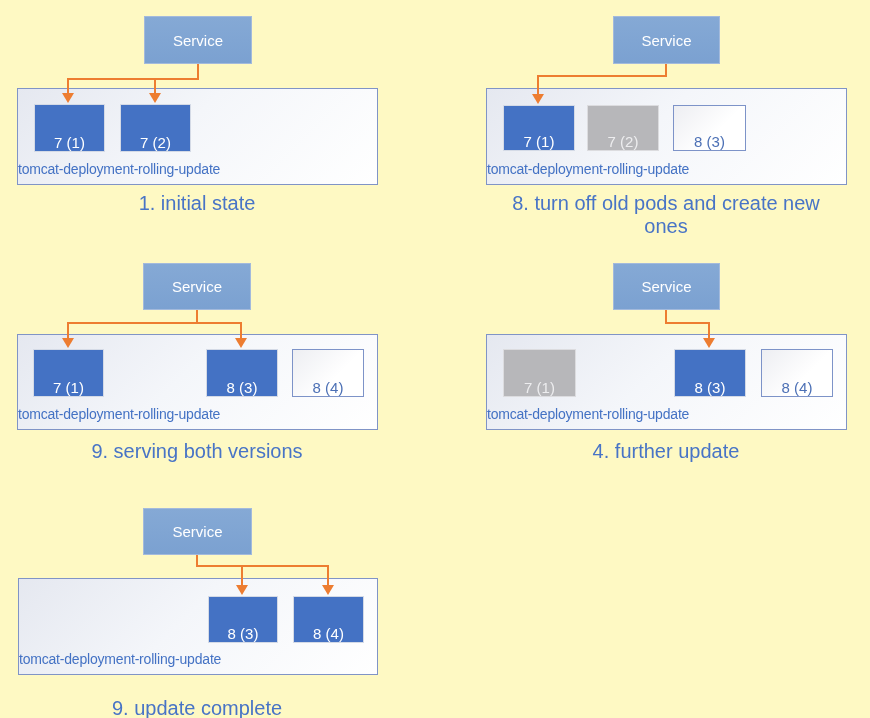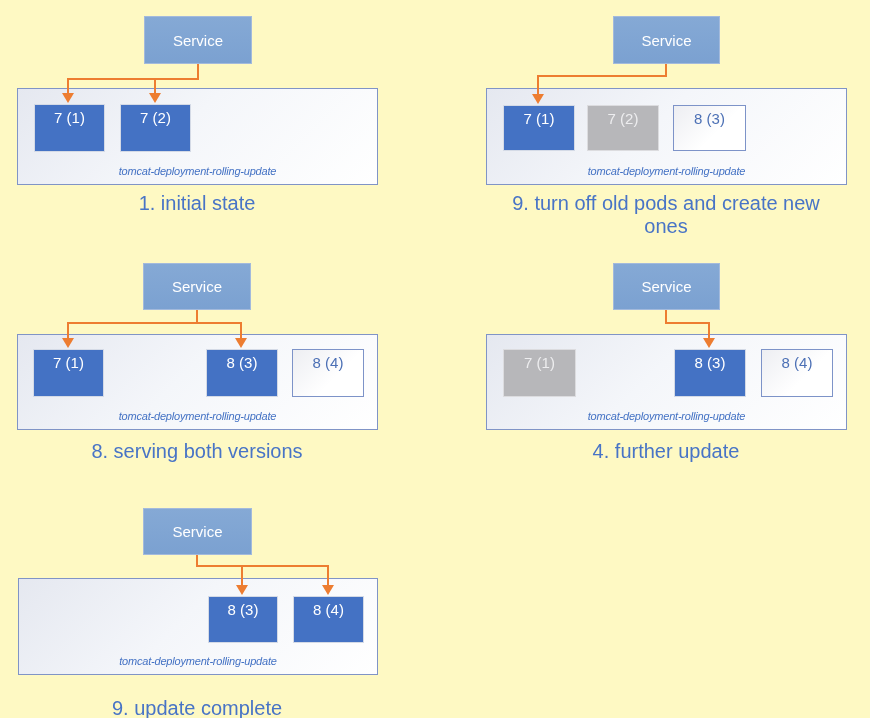--- a/index.html
+++ b/index.html
@@ -18,25 +18,25 @@
   .arrows path.line { stroke:#ed7d31; stroke-width:2; fill:none; }
   .arrows path.head { fill:#ed7d31; stroke:none; }
   .deployment {
     position:absolute;
     border:1.5px solid #8094c6;
     background:linear-gradient(135deg,#e5e8f0 0%,#f4f6fa 45%,#ffffff 100%);
     z-index:1;
   }
   .deployment-label {
     position:absolute; left:0; right:0; bottom:7px;
-    text-align:center; color:#4472c4; font-size:11px; letter-spacing:-0.2px;font-style:italic;
+    color:#4472c4; font-size:14px; letter-spacing:-0.2px;
   }
   .pod {
     position:absolute; z-index:2;
-    display:flex; align-items:flex-start; justify-content:center;
+    display:flex; align-items:flex-end; justify-content:center;
     font-size:15px; padding-top:4px;
   }
   .pod[data-state="running"] { background:#4472c4; color:#ffffff; border:1px solid #d4dae6; }
   .pod[data-state="stopped"] { background:#b7b7ba; color:#ededef; border:1px solid #dcdcdf; }
   .pod[data-state="new"]     { background:linear-gradient(135deg,#edeef2 0%,#ffffff 60%); color:#4c70b5; border:1.5px solid #7d93c8; }
   .caption {
     position:absolute; text-align:center; color:#4874c6; font-size:20px;
   }
 </style>
 </head>
@@ -79,21 +79,21 @@
         <span>7 (1)</span>
       </div>
       <div class="pod" style="left:100px;top:16px;width:72px;height:46px;" data-state="stopped">
         <span>7 (2)</span>
       </div>
       <div class="pod" style="left:186px;top:16px;width:73px;height:46px;" data-state="new">
         <span>8 (3)</span>
       </div>
       <div class="deployment-label">tomcat-deployment-rolling-update</div>
     </div>
-    <div class="caption" style="left:66px;top:192px;width:330px;">9. turn off old pods and create new ones</div>
+    <div class="caption" style="left:66px;top:192px;width:330px;">8. turn off old pods and create new ones</div>
   </div>
 
   <div class="stage" style="left:0;top:247px;width:435px;height:235px;">
     <div class="service" style="left:143px;top:16px;width:108px;height:47px;">
       <span>Service</span>
     </div>
     <svg class="arrows" style="left:0;top:55px;" width="435" height="56" viewBox="0 0 435 56">
       <path class="line" d="M197 8 L197 21 L68 21 L68 37"></path>
       <path class="line" d="M197 21 L241 21 L241 37"></path>
       <path class="head" d="M62 36 L74 36 L68 46 Z"></path>
@@ -104,21 +104,21 @@
         <span>7 (1)</span>
       </div>
       <div class="pod" style="left:188px;top:14px;width:72px;height:48px;" data-state="running">
         <span>8 (3)</span>
       </div>
       <div class="pod" style="left:274px;top:14px;width:72px;height:48px;" data-state="new">
         <span>8 (4)</span>
       </div>
       <div class="deployment-label">tomcat-deployment-rolling-update</div>
     </div>
-    <div class="caption" style="left:47px;top:193px;width:300px;">8. serving both versions</div>
+    <div class="caption" style="left:47px;top:193px;width:300px;">9. serving both versions</div>
   </div>
 
   <div class="stage" style="left:435px;top:247px;width:435px;height:235px;">
     <div class="service" style="left:178px;top:16px;width:107px;height:47px;">
       <span>Service</span>
     </div>
     <svg class="arrows" style="left:0;top:55px;" width="435" height="56" viewBox="0 0 435 56">
       <path class="line" d="M231 8 L231 21 L274 21 L274 37"></path>
       <path class="head" d="M268 36 L280 36 L274 46 Z"></path>
     </svg>

